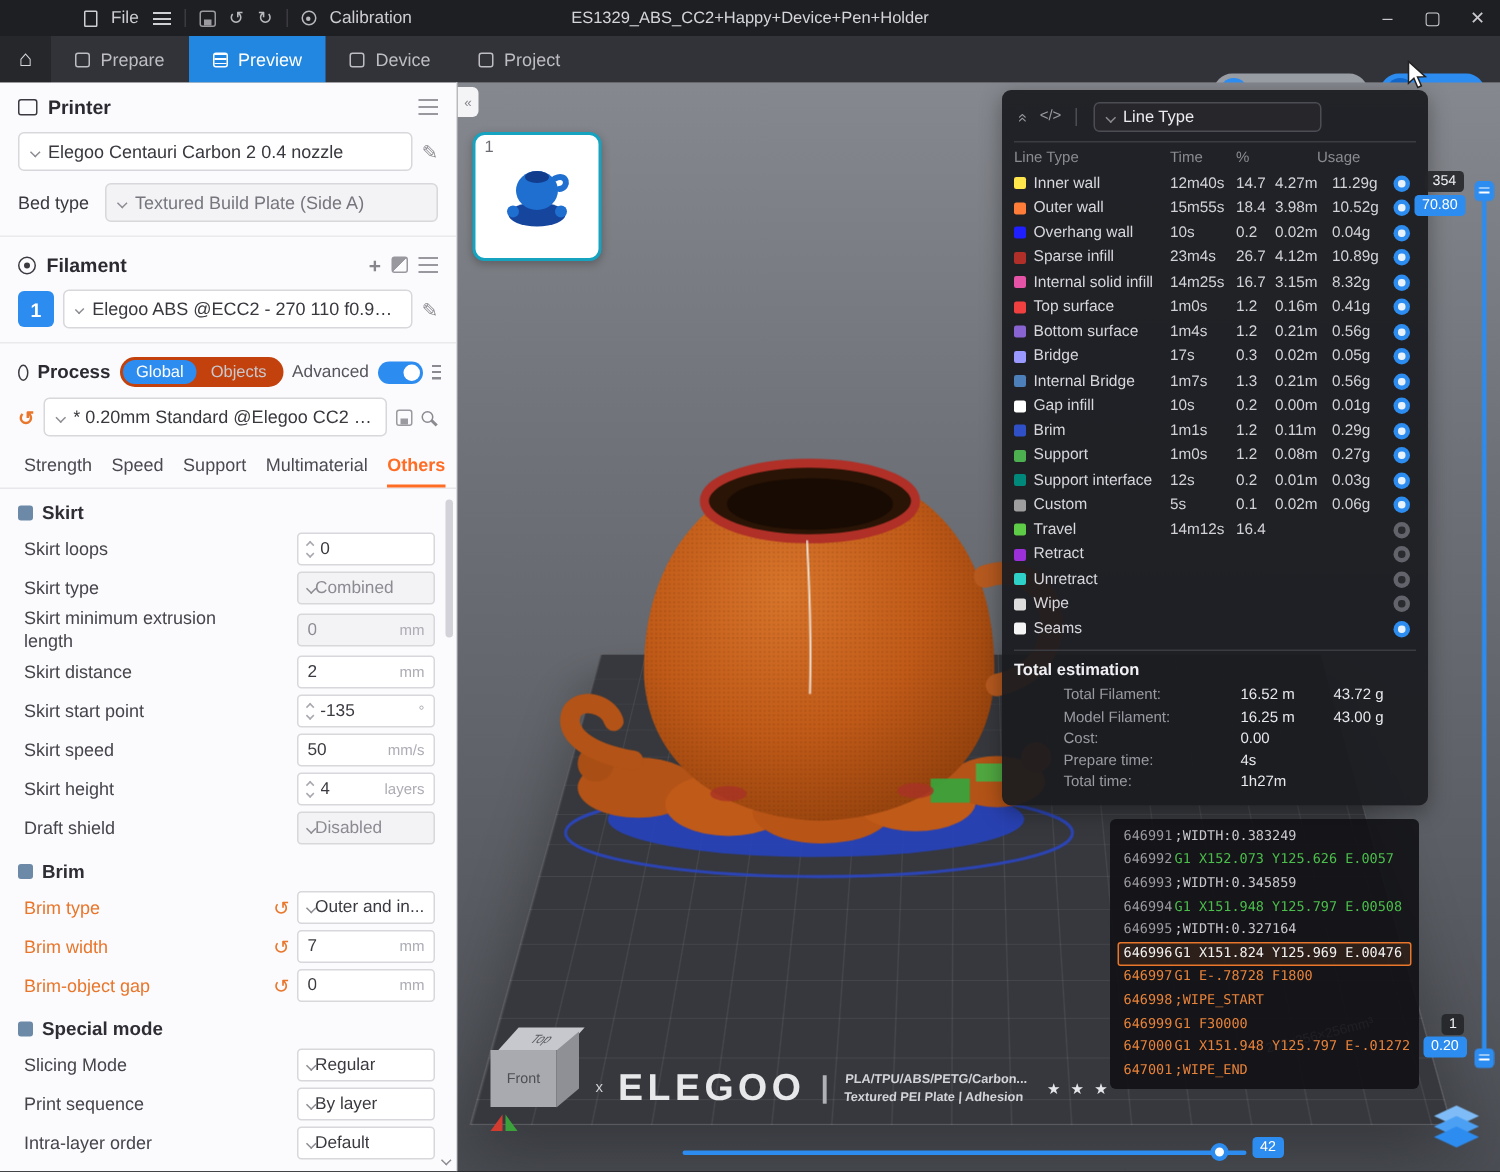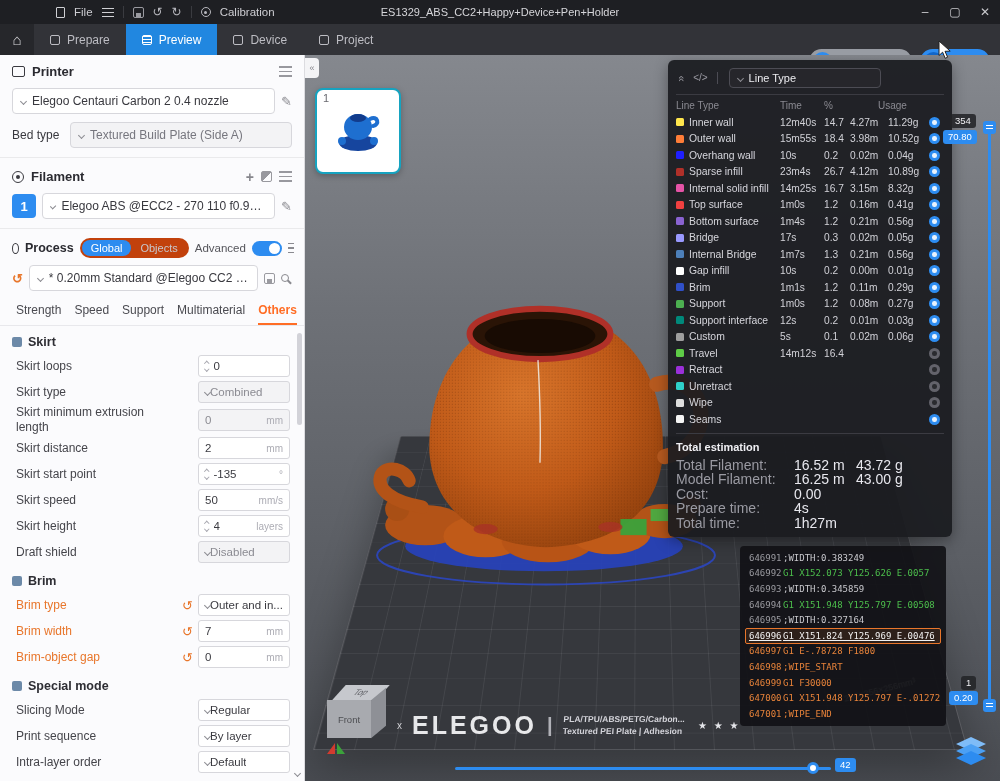--- a/index.html
+++ b/index.html
@@ -110,32 +110,32 @@
   .lg-name{display:flex;align-items:center;gap:5px;overflow:hidden;white-space:nowrap;font-size:10.4px;}
   .swatch{width:8px;height:8px;border-radius:1.5px;flex:0 0 8px;}
   .lg-c{color:#d2d2d8;}
   .eye{width:11px;height:11px;border-radius:50%;position:relative;justify-self:end;}
   .eye.on{background:#2d8cf0;}
   .eye.on::after{content:"";position:absolute;inset:3.2px;background:#e8f2fd;border-radius:50%;}
   .eye.off{background:#63636b;}
   .eye.off::after{content:"";position:absolute;inset:3.2px;background:#2a2b2f;border-radius:50%;}
   .lg-totals{border-top:1px solid #3b3b42;margin-top:5px;padding-top:5px;}
   .tot-h{font-weight:bold;font-size:11px;color:#f0f0f4;padding:2px 0 4px;}
-  .tot-row{display:grid;grid-template-columns:118px 62px 1fr;font-size:14px;height:14.5px;align-items:center;}
+  .tot-row{display:grid;grid-template-columns:118px 62px 1fr;font-size:10px;height:14.5px;align-items:center;margin-left:33px;}
   .tot-l{color:#9a9aa2;}
   .tot-v{color:#e8e8ee;}
   
   .gcode{position:absolute;left:435px;top:491px;width:206px;background:rgba(17,17,21,.9);border-radius:4px;padding:4px 5px;z-index:6;font-family:"DejaVu Sans Mono",monospace;font-size:9px;}
   .g-row{display:flex;height:15.6px;align-items:center;border:1px solid transparent;border-radius:2px;padding:0 3px;white-space:nowrap;}
   .g-num{flex:0 0 34px;color:#9a9aa0;}
   .g-comment .g-text{color:#c9c9ce;}
   .g-cmd .g-text{color:#4cbe4c;}
   .g-post .g-num,.g-post .g-text{color:#e8833a;}
   .g-current{border-color:#e8762b;background:rgba(232,118,43,.12);}
-  .g-current .g-num,.g-current .g-text{color:#f2f2f2;text-decoration:underline;}
+  .g-current .g-num,.g-current .g-text{color:#f2f2f2;}
   
   .vtrack{position:absolute;left:683px;top:72px;width:3px;height:578px;background:#2d8cf0;border-radius:2px;z-index:4;}
   .vhandle{position:absolute;left:678px;width:13px;height:13px;background:#2d8cf0;border-radius:3px;z-index:5;}
   .vhandle::after{content:"";position:absolute;left:3px;right:3px;top:4px;height:5px;background:repeating-linear-gradient(#fff 0 1px,transparent 1px 3px);}
   .badge{position:absolute;z-index:6;font-size:9.5px;padding:1px 5px;border-radius:3px;background:rgba(35,36,40,.88);color:#f0f0f4;text-align:center;line-height:1.3;}
   .badge.blue{background:#2d8cf0;color:#fff;}
   .hslider{position:absolute;left:150px;top:706px;width:376px;height:14px;z-index:4;}
   .htrack{position:absolute;top:6px;left:0;right:0;height:3px;background:#2d8cf0;border-radius:2px;}
   .hhandle{position:absolute;left:352px;top:1px;width:12px;height:12px;border-radius:50%;background:#fff;border:3px solid #2d8cf0;}
   

